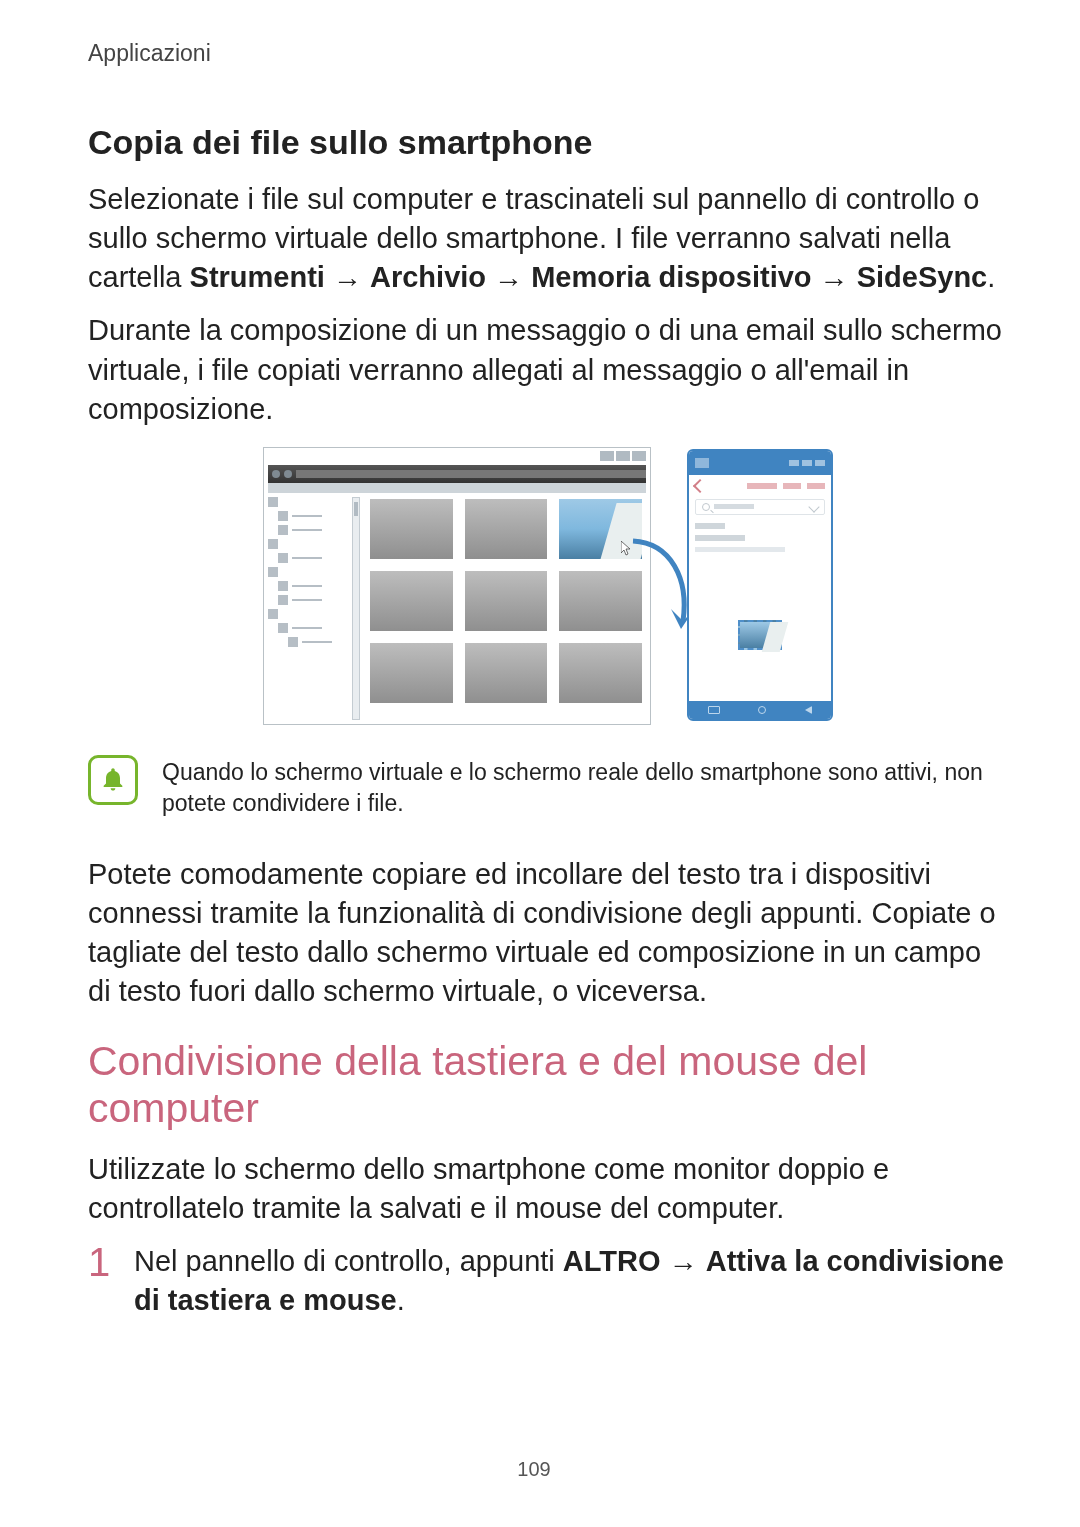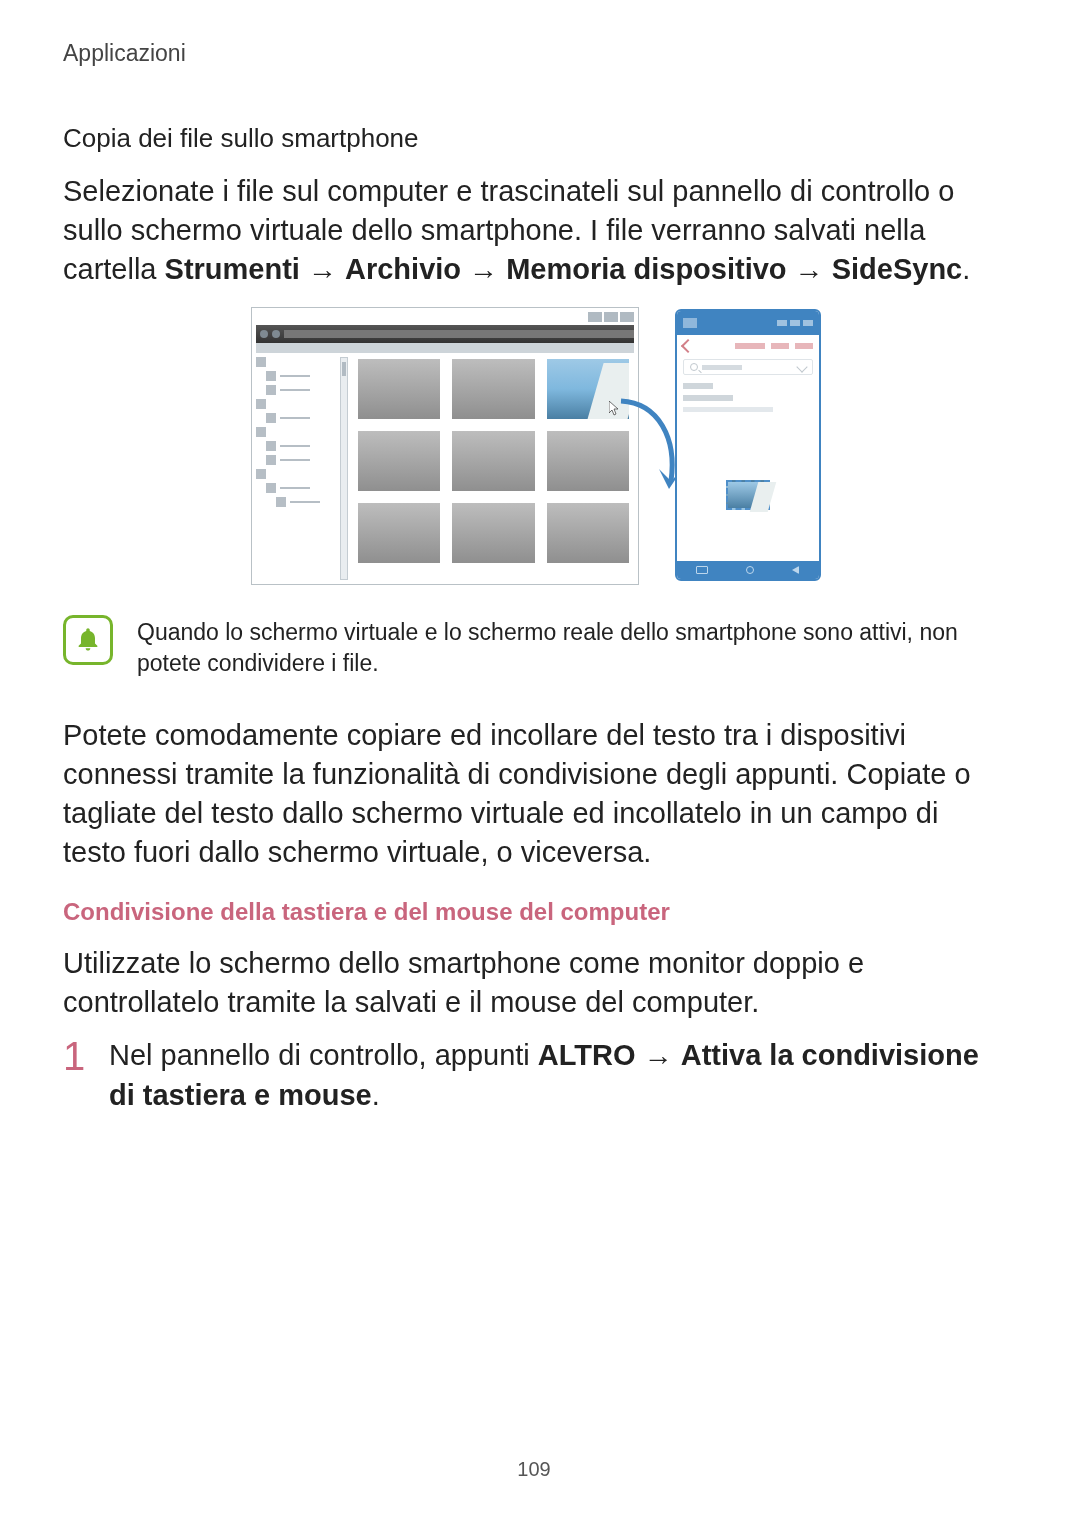--- a/index.html
+++ b/index.html
@@ -5,31 +5,31 @@
   * { margin: 0; padding: 0; box-sizing: border-box; }
   body {
     width: 1080px;
     height: 1527px;
     background: #fff;
     font-family: "Segoe UI", "Helvetica Neue", Arial, sans-serif;
     color: #222;
     position: relative;
   }
   .page {
-    padding: 40px 72px 0 63px;
+    padding: 40px 72px 0 88px;
   }
   .header-label {
     font-size: 23px;
     color: #444;
     margin-bottom: 56px;
     font-weight: 400;
   }
   h3.subheading {
-    font-size: 26px;
-    font-weight: 400;
+    font-size: 34px;
+    font-weight: 700;
     margin-bottom: 18px;
   }
   p.body {
     font-size: 29px;
     line-height: 1.35;
     margin-bottom: 14px;
   }
   strong { font-weight: 700; }
   .arrow { font-weight: 400; }
   .figure-wrap {
@@ -216,22 +216,22 @@
     border-radius: 10px;
     display: flex;
     align-items: center;
     justify-content: center;
     flex: 0 0 50px;
   }
   .note-icon svg { width: 28px; height: 28px; }
   .note-text { font-size: 23px; line-height: 1.35; padding-top: 2px; }
 
   h2.accent {
-    font-size: 24px;
-    font-weight: 700;
+    font-size: 41px;
+    font-weight: 400;
     color: #c9657d;
     margin: 26px 0 18px 0;
   }
 
   .step-row {
     display: flex;
     align-items: flex-start;
     gap: 20px;
     margin-top: 12px;
   }
@@ -259,20 +259,21 @@
 
 <div class="page">
   <div class="header-label">Applicazioni</div>
 
   <h3 class="subheading">Copia dei file sullo smartphone</h3>
 
   <p class="body">
     <span>Selezionate i file sul computer e trascinateli sul pannello di controllo o sullo schermo virtuale dello smartphone. I file verranno salvati nella cartella </span><strong>Strumenti</strong><span class="arrow"> → </span><strong>Archivio</strong><span class="arrow"> → </span><strong>Memoria dispositivo</strong><span class="arrow"> → </span><strong>SideSync</strong><span>.</span>
   </p>
 
+  <p class="body">Durante la composizione di un messaggio o di una email sullo schermo virtuale, i file copiati verranno allegati al messaggio o all'email in composizione.</p>
 
   <div class="figure-wrap">
     <div class="figure">
 
       <div class="pc-window">
         <div class="pc-titlebar">
             <span></span>
             <span></span>
             <span></span>
           </div>
@@ -391,21 +392,21 @@
 
   <div class="note-row">
     <div class="note-icon">
       <svg viewBox="0 0 24 24">
           <path d="M12 2 C12.8 2 13.5 2.7 13.5 3.5 L13.5 4.3 C16.2 5 18 7.4 18 10.5 L18 15 L20 17 L20 18 L4 18 L4 17 L6 15 L6 10.5 C6 7.4 7.8 5 10.5 4.3 L10.5 3.5 C10.5 2.7 11.2 2 12 2 Z M10 19 L14 19 C14 20.1 13.1 21 12 21 C10.9 21 10 20.1 10 19 Z" fill="#77b52c"></path>
         </svg>
     </div>
     <div class="note-text">Quando lo schermo virtuale e lo schermo reale dello smartphone sono attivi, non potete condividere i file.</div>
   </div>
 
-  <p class="body">Potete comodamente copiare ed incollare del testo tra i dispositivi connessi tramite la funzionalità di condivisione degli appunti. Copiate o tagliate del testo dallo schermo virtuale ed incollatelo in un campo di testo fuori dallo schermo virtuale, o viceversa.</p>
+  <p class="body">Potete comodamente copiare ed incollare del testo tra i dispositivi connessi tramite la funzionalità di condivisione degli appunti. Copiate o tagliate del testo dallo schermo virtuale ed composizione in un campo di testo fuori dallo schermo virtuale, o viceversa.</p>
 
   <h2 class="accent">Condivisione della tastiera e del mouse del computer</h2>
   <p class="body">Utilizzate lo schermo dello smartphone come monitor doppio e controllatelo tramite la salvati e il mouse del computer.</p>
 
   <div class="step-row">
     <div class="step-num">1</div>
     <div class="step-body">
       <p class="body">
         <span>Nel pannello di controllo, appunti </span><strong>ALTRO</strong><span class="arrow"> → </span><strong>Attiva la condivisione di tastiera e mouse</strong><span>.</span>
       </p>

